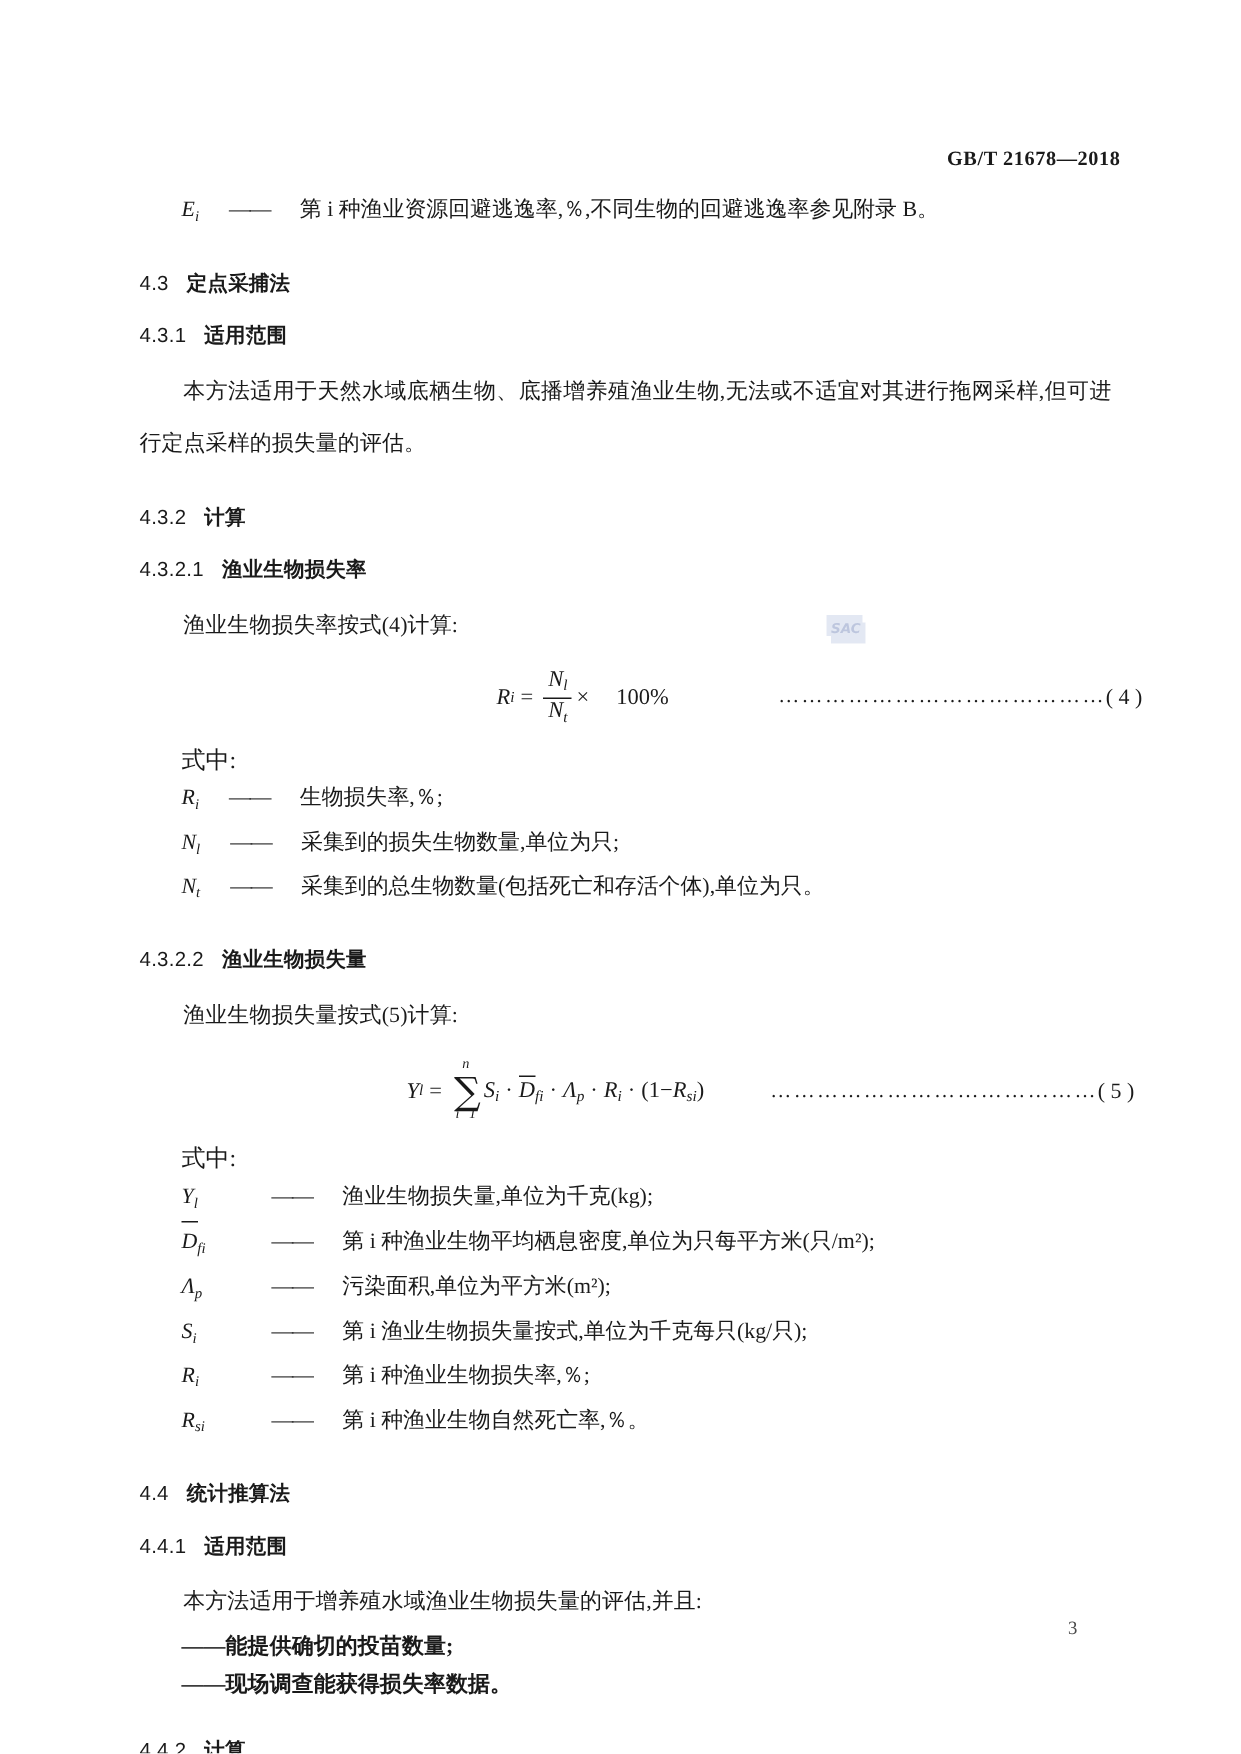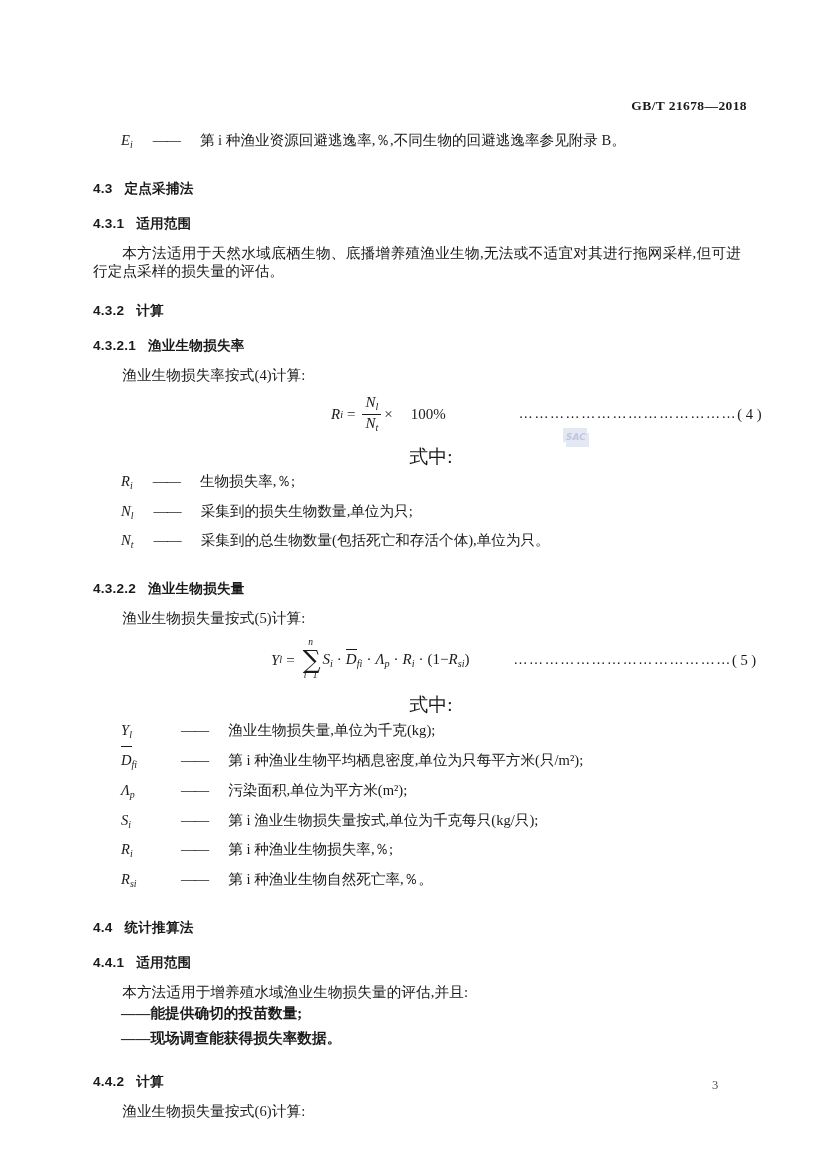--- a/index.html
+++ b/index.html
@@ -41,36 +41,36 @@
   
   .content {
     position: absolute;
     top: 128px;
     left: 93px;
     width: 648px;
   }
   
   .para {
     font-size: 14.6px;
-    line-height: 18px;
+    line-height: 35px;
     text-align: justify;
     margin: 0;
     text-indent: 2em;
     letter-spacing: 0.1px;
   }
   .heading {
     font-family: "DejaVu Sans", "Liberation Sans", sans-serif;
     font-weight: bold;
     font-size: 13.6px;
     margin: 0;
     letter-spacing: 0.2px;
   }
   .heading .num {
     font-family: "Liberation Sans", "DejaVu Sans", sans-serif;
-    font-weight: bold;
+    font-weight: normal;
     margin-right: 12px;
   }
   .gap-s { height: 11px; }
   .gap-m { height: 17px; }
   .gap-l { height: 22px; }
 
   
   .deflist {
     margin: 0;
     padding: 0;
@@ -92,24 +92,23 @@
     flex: 0 0 auto;
   }
   .defline .sym.w-wide { min-width: 40px; }
   .defline .sym.w-narrow { min-width: 0; }
   .defline .dash {
     letter-spacing: -1px;
     flex: 0 0 auto;
   }
   .defline .txt { flex: 0 1 auto; }
   .shiz {
-    font-size: 19px;
+    font-size: 16px;
     line-height: 24.5px;
     margin: 0;
-    text-align: center;
   }
   .indent1 { padding-left: 28px; }
 
   
   .dashitem {
     font-size: 14.6px;
     line-height: 25px;
     margin: 0;
     padding-left: 28px;
     letter-spacing: 0.1px;
@@ -187,26 +186,25 @@
     padding-top: 1px;
     margin-top: -1px;
   }
   .opdot { margin: 0 4px; }
   .eqsp { margin: 0 4px; }
 
   
   .watermark {
     position: absolute;
     left: 549px;
-    top: 425px;
+    top: 407px;
     width: 30px;
     height: 25px;
     opacity: 0.5;
     pointer-events: none;
-    margin-left: 12px;
   }
   .watermark svg { display: block; }
 
   
   .pagenum {
     position: absolute;
     left: 712px;
     top: 1078px;
     font-family: "Liberation Serif", "DejaVu Serif", serif;
     font-size: 12.5px;

